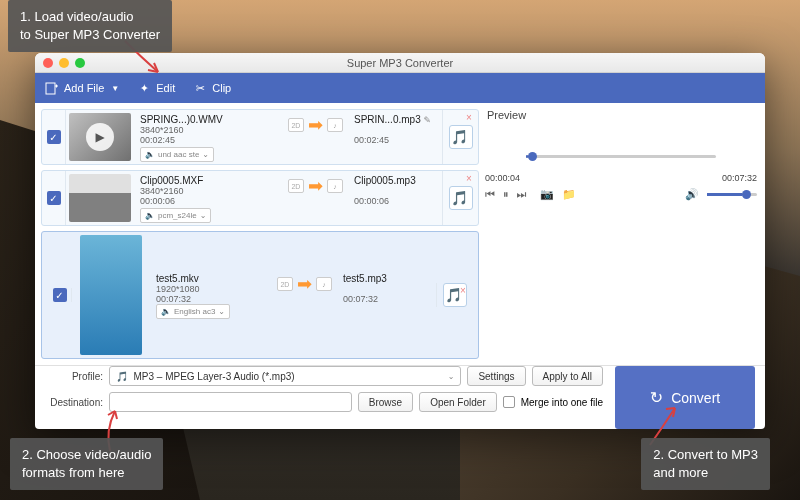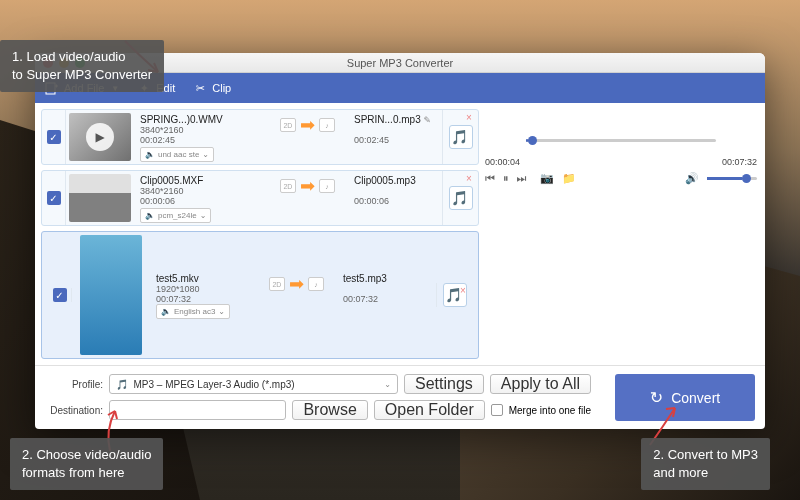--- a/index.html
+++ b/index.html
@@ -1,21 +1,21 @@
 <!DOCTYPE html>
 <html><head>
 <meta charset="utf-8">
 <style>
 * { margin: 0; padding: 0; box-sizing: border-box; }
 body { width: 800px; height: 500px; font-family: -apple-system, Helvetica, Arial, sans-serif; font-size: 11px; position: relative; overflow: hidden; }
 .wallpaper { position: absolute; inset: 0; background: linear-gradient(180deg, #d4a574 0%, #8b7355 30%, #3a3530 55%, #2a261f 100%); z-index: 0; }
 .cliff { position: absolute; right: 0; bottom: 0; width: 340px; height: 280px; background: linear-gradient(135deg, #5a4a38 0%, #3a2f22 60%, #1a1510 100%); clip-path: polygon(40% 0%, 100% 20%, 100% 100%, 0% 100%, 0% 60%); }
 .cliff2 { position: absolute; left: 0; bottom: 0; width: 200px; height: 380px; background: linear-gradient(135deg, #2a2218 0%, #1a1510 100%); clip-path: polygon(0% 0%, 60% 10%, 100% 100%, 0% 100%); }
 .callout { position: absolute; background: rgba(85,85,85,0.92); color: #fff; padding: 8px 12px; font-size: 13px; line-height: 1.4; border-radius: 2px; z-index: 50; }
-.c1 { top: 0; left: 0; margin-top: 40px; }
+.c1 { top: 0; left: 8px; }
 .c2 { bottom: 10px; left: 10px; }
 .c3 { bottom: 10px; right: 30px; }
 .arrow-svg { position: absolute; z-index: 49; pointer-events: none; }
 
 .appwin { position: absolute; left: 35px; top: 53px; width: 730px; height: 376px; background: #fff; border-radius: 6px 6px 4px 4px; box-shadow: 0 10px 40px rgba(0,0,0,0.5); z-index: 10; display: flex; flex-direction: column; overflow: hidden; }
 .titlebar { height: 20px; background: linear-gradient(#f6f6f6,#e8e8e8); border-bottom: 1px solid #d0d0d0; display: flex; align-items: center; position: relative; }
 .traffic { display: flex; gap: 6px; padding-left: 8px; }
 .tl { width: 10px; height: 10px; border-radius: 50%; }
 .tl-r { background: #ff5f57; } .tl-y { background: #ffbd2e; } .tl-g { background: #28c940; }
 .titletext { position: absolute; left: 0; right: 0; text-align: center; font-size: 11px; color: #555; }
@@ -29,21 +29,21 @@
 .row.sel { background: #e8f0fb; border-color: #a8c4e8; }
 .chkcol { width: 24px; display: flex; align-items: center; justify-content: center; border-right: 1px solid #e0e8f0; }
 .chk { width: 14px; height: 14px; background: #4a69bd; border-radius: 2px; display: flex; align-items: center; justify-content: center; color: #fff; font-size: 10px; }
 .thumb { width: 68px; height: 100%; padding: 3px; }
 .thumbimg { width: 100%; height: 100%; background: #5080b0; border-radius: 2px; position: relative; overflow: hidden; }
 .thumbimg.t1 { background: linear-gradient(135deg,#c0c0c0,#707070); }
 .thumbimg.t2 { background: linear-gradient(180deg,#e0e0e0 40%,#808080 40%); }
 .thumbimg.t3 { background: linear-gradient(180deg,#6bb5d8,#2a7cb5); }
 .playov { position: absolute; inset: 0; margin: auto; width: 28px; height: 28px; border-radius: 50%; background: rgba(255,255,255,0.85); display: flex; align-items: center; justify-content: center; color: #555; font-size: 12px; }
 .info { flex: 1; padding: 4px 6px 2px 6px; display: flex; flex-direction: column; justify-content: space-between; font-size: 10px; color: #333; }
-.info-main { display: flex; gap: 16px; align-items: flex-start; }
+.info-main { display: flex; gap: 8px; align-items: flex-start; }
 .srcinfo { flex: 1; }
 .srcinfo .fname { font-size: 10px; color: #222; white-space: nowrap; overflow: hidden; text-overflow: ellipsis; }
 .srcinfo .sub { font-size: 9px; color: #666; }
 .midicons { display: flex; align-items: center; gap: 4px; padding: 0 3px; }
 .badge { width: 16px; height: 14px; border: 1px solid #ccc; border-radius: 2px; font-size: 7px; color: #aaa; display: flex; align-items: center; justify-content: center; background: #fff; }
 .arrowico { color: #ff9933; font-size: 18px; }
 .dstinfo { width: 82px; }
 .dstinfo .fname { font-size: 10px; color: #222; white-space: nowrap; overflow: hidden; text-overflow: ellipsis; }
 .dstinfo .sub { font-size: 9px; color: #666; }
 .audiosel { height: 15px; border: 1px solid #ccc; background: #fff; border-radius: 2px; font-size: 8px; color: #888; padding: 0 4px; display: inline-flex; align-items: center; gap: 3px; max-width: 110px; }
@@ -66,27 +66,27 @@
 .ptime { font-size: 9px; margin-top: 44px; }
 .pslider { flex: 1; height: 3px; background: #ccc; position: relative; border-radius: 2px; }
 .pslider .pfill { position: absolute; left: 0; top: 0; bottom: 0; width: 1%; background: #4a69bd; border-radius: 2px; }
 .pslider .pknob { position: absolute; left: 1%; top: -3px; width: 9px; height: 9px; background: #4a69bd; border-radius: 50%; }
 .pbtns { display: flex; align-items: center; gap: 8px; margin-top: 5px; color: #666; font-size: 11px; }
 .pbtns .spacer { flex: 1; }
 .volslider { width: 50px; height: 3px; background: #ccc; position: relative; border-radius: 2px; }
 .volslider .vfill { position: absolute; left: 0; top: 0; bottom: 0; width: 70%; background: #4a69bd; }
 .volknob { position: absolute; left: 70%; top: -3px; width: 9px; height: 9px; background: #4a69bd; border-radius: 50%; }
 
-.footer { height: 64px; border-top: 1px solid #e0e0e0; padding: 8px 10px; display: flex; gap: 24px; align-items: stretch; }
+.footer { height: 64px; border-top: 1px solid #e0e0e0; padding: 0 10px; display: flex; gap: 12px; align-items: stretch; }
 .fleft { flex: 1; display: flex; flex-direction: column; gap: 6px; }
 .frow { display: flex; align-items: center; gap: 6px; font-size: 10px; }
 .flabel { width: 58px; text-align: right; color: #444; }
 .sel { flex: 1; height: 20px; border: 1px solid #bbb; border-radius: 3px; background: #fff; display: flex; align-items: center; padding: 0 6px; gap: 5px; font-size: 10px; color: #333; }
 .sel .caret { margin-left: auto; color: #888; font-size: 8px; }
-.smbtn { height: 20px; padding: 0 10px; border: 1px solid #bbb; border-radius: 3px; background: linear-gradient(#fff,#f2f2f2); font-size: 16px; color: #333; display: flex; align-items: center; }
+.smbtn { height: 20px; padding: 0 10px; border: 1px solid #bbb; border-radius: 3px; background: linear-gradient(#fff,#f2f2f2); font-size: 10px; color: #333; display: flex; align-items: center; }
 .txtin { flex: 1; height: 20px; border: 1px solid #bbb; border-radius: 3px; background: #fff; }
 .chkbox { width: 12px; height: 12px; border: 1px solid #999; border-radius: 2px; background: #fff; }
 .convertbtn { width: 140px; background: #5570c4; border-radius: 3px; display: flex; align-items: center; justify-content: center; gap: 8px; color: #fff; font-size: 14px; font-weight: 500; cursor: pointer; }
 .convertbtn .cicon { font-size: 16px; }
 .pencil { font-size: 9px; color: #888; }
 </style>
 </head>
 <body>
 
 <div class="wallpaper">
@@ -263,20 +263,21 @@
             <div class="xbtn">×</div>
             <div class="actbtn">
               <span>🎵</span>
             </div>
           </div>
       </div>
 
     </div>
 
     <div class="rightcol">
+      <div class="prevtitle">Preview</div>
       <div class="pcontrols">
         <span class="ptime">00:00:04</span>
         <div class="pslider">
             <div class="pfill"></div>
             <div class="pknob"></div>
           </div>
         <span class="ptime">00:07:32</span>
       </div>
       <div class="pbtns">
         <span>⏮</span>

